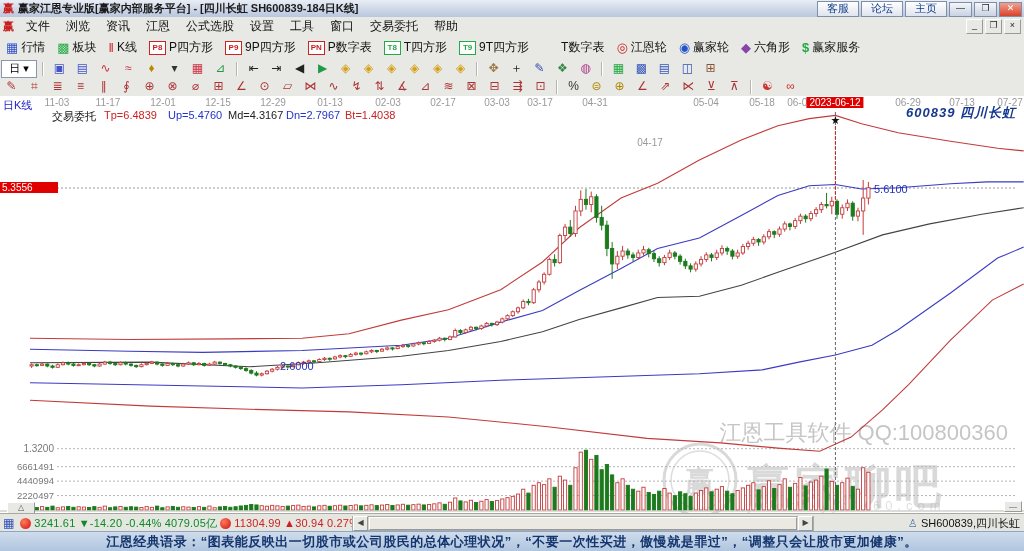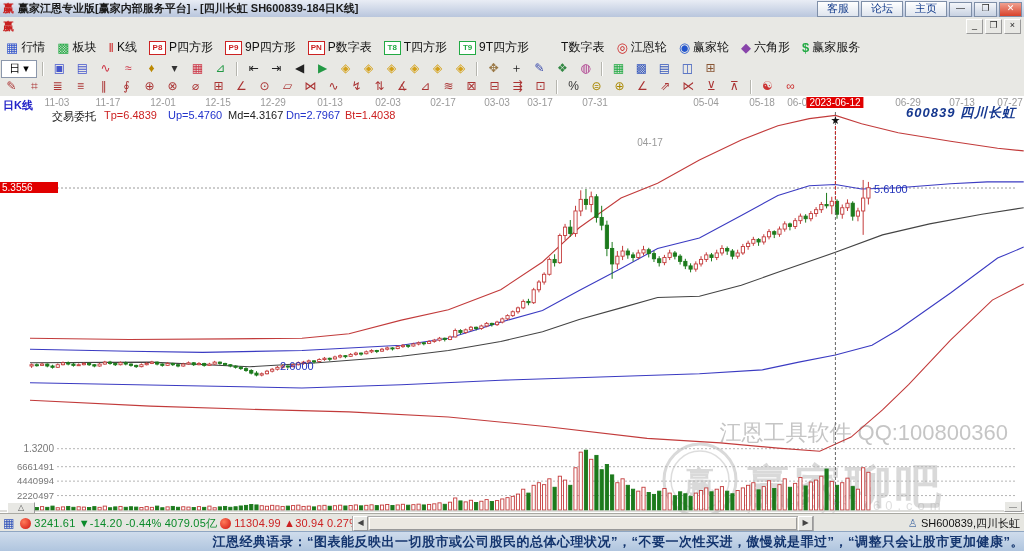--- a/index.html
+++ b/index.html
@@ -36,21 +36,21 @@
   #iconrow1{top:59px;height:19px;}
   #iconrow2{top:78px;height:18px;}
   .ibtn{width:19px;height:16px;line-height:15px;text-align:center;font-size:12px;margin:0 1px;
     border:1px solid transparent;}
   .ibtn.boxed{width:34px;background:#fff;border:1px solid #8b97ab;font-size:11px;}
   .isep{width:1px;height:14px;background:#b5b5ae;border-right:1px solid #fff;margin:0 4px;}
   
   .chart{position:absolute;left:0;top:96px;width:1024px;height:417px;background:#fff;overflow:hidden;}
   .dtick{position:absolute;top:1px;font-size:10px;color:#9a9a9a;transform:translateX(-50%);white-space:nowrap;}
   .dtick.hl{background:#e10000;color:#fff;padding:0 3px;font-size:10px;}
-  .periodlbl{position:absolute;left:3px;top:2px;font-size:11px;color:#2323c8;font-weight:bold;}
+  .periodlbl{position:absolute;left:3px;top:2px;font-size:11px;color:#2323c8;font-weight:normal;}
   .symlbl{position:absolute;right:8px;top:8px;font-size:13px;color:#16388f;font-weight:bold;letter-spacing:1px;font-style:italic;}
   .indrow{position:absolute;top:13px;left:0;width:700px;height:12px;font-size:11px;}
   .indrow span{position:absolute;white-space:nowrap;}
   .pricebox{position:absolute;left:0;top:86px;width:56px;height:11px;background:#e10000;
     color:#fff;font-size:10px;line-height:11px;padding-left:2px;}
   .cornerbtn{position:absolute;background:#e8e8e4;border:1px solid #999;
     border-top-color:#fff;border-left-color:#fff;font-size:8px;line-height:9px;text-align:center;color:#555;}
   
   .statusbar{position:absolute;left:0;top:513px;width:1024px;height:18px;background:#e6e6e1;
     border-top:1px solid #a9a9a2;display:flex;align-items:center;font-size:11px;}
@@ -60,21 +60,21 @@
   .idxtext{white-space:nowrap;letter-spacing:0.2px;}
   .scrolltrack{position:absolute;left:352px;top:2px;width:460px;height:13px;background:#d6d3ca;
     border:1px solid #aaa;display:flex;align-items:center;}
   .scrollarrow{width:13px;height:13px;line-height:12px;text-align:center;font-size:8px;color:#444;
     background:#e8e8e4;border:1px solid #999;border-top-color:#fff;border-left-color:#fff;}
   .scrollthumb{height:11px;background:#ece9e2;border:1px solid #999;border-top-color:#fff;
     border-left-color:#fff;flex:1;margin:0 1px;}
   .sb-right{position:absolute;right:4px;top:2px;display:flex;align-items:center;gap:3px;color:#111;}
   .quotebar{position:absolute;left:0;top:531px;width:1024px;height:20px;
     background:linear-gradient(#cfdcec,#aec4de);border-top:1px solid #8fa6c2;
-    display:flex;align-items:center;justify-content:flex-end;
+    display:flex;align-items:center;justify-content:center;
     font-size:13px;font-weight:bold;color:#14356e;letter-spacing:0.5px;}
 </style>
 </head>
 <body>
 
 <div id="app">
 
   <div class="titlebar">
     <span class="applogo">赢</span>
     <span>赢家江恩专业版[赢家内部服务平台] - [四川长虹  SH600839-184日K线]</span>
@@ -83,20 +83,32 @@
       <span class="tb-link">论坛</span>
       <span class="tb-link">主页</span>
       <span class="winbtn">—</span>
       <span class="winbtn">❐</span>
       <span class="winbtn close">✕</span>
     </div>
   </div>
 
   <div class="menubar">
     <span class="applogo">赢</span>
+    <span id="menu-items" style="display:flex;">
+        <span class="menuitem">文件</span>
+        <span class="menuitem">浏览</span>
+        <span class="menuitem">资讯</span>
+        <span class="menuitem">江恩</span>
+        <span class="menuitem">公式选股</span>
+        <span class="menuitem">设置</span>
+        <span class="menuitem">工具</span>
+        <span class="menuitem">窗口</span>
+        <span class="menuitem">交易委托</span>
+        <span class="menuitem">帮助</span>
+      </span>
     <div class="mdi">
       <span class="mdibtn">_</span>
       <span class="mdibtn">❐</span>
       <span class="mdibtn">×</span>
     </div>
   </div>
 
   <div class="toolbar1" id="toolbar-main">
       <span class="t1item">
         <span class="t1icon" style="color: rgb(51, 85, 204);">▦</span>
@@ -231,21 +243,21 @@
         <span class="dtick" style="left: 57px;">11-03</span>
         <span class="dtick" style="left: 108px;">11-17</span>
         <span class="dtick" style="left: 163px;">12-01</span>
         <span class="dtick" style="left: 218px;">12-15</span>
         <span class="dtick" style="left: 273px;">12-29</span>
         <span class="dtick" style="left: 330px;">01-13</span>
         <span class="dtick" style="left: 388px;">02-03</span>
         <span class="dtick" style="left: 443px;">02-17</span>
         <span class="dtick" style="left: 497px;">03-03</span>
         <span class="dtick" style="left: 540px;">03-17</span>
-        <span class="dtick" style="left: 595px;">07-31</span>
+        <span class="dtick" style="left: 595px;">04-31</span>
         <span class="dtick" style="left: 650px; margin-top: 40px;">04-17</span>
         <span class="dtick" style="left: 706px;">05-04</span>
         <span class="dtick" style="left: 762px;">05-18</span>
         <span class="dtick" style="left: 800px;">06-01</span>
         <span class="dtick" style="left: 908px;">06-29</span>
         <span class="dtick" style="left: 962px;">07-13</span>
         <span class="dtick" style="left: 1010px;">07-27</span>
         <span class="dtick hl" style="left: 835px;">2023-06-12</span>
       </div>
     <div class="symlbl">600839  四川长虹</div>

